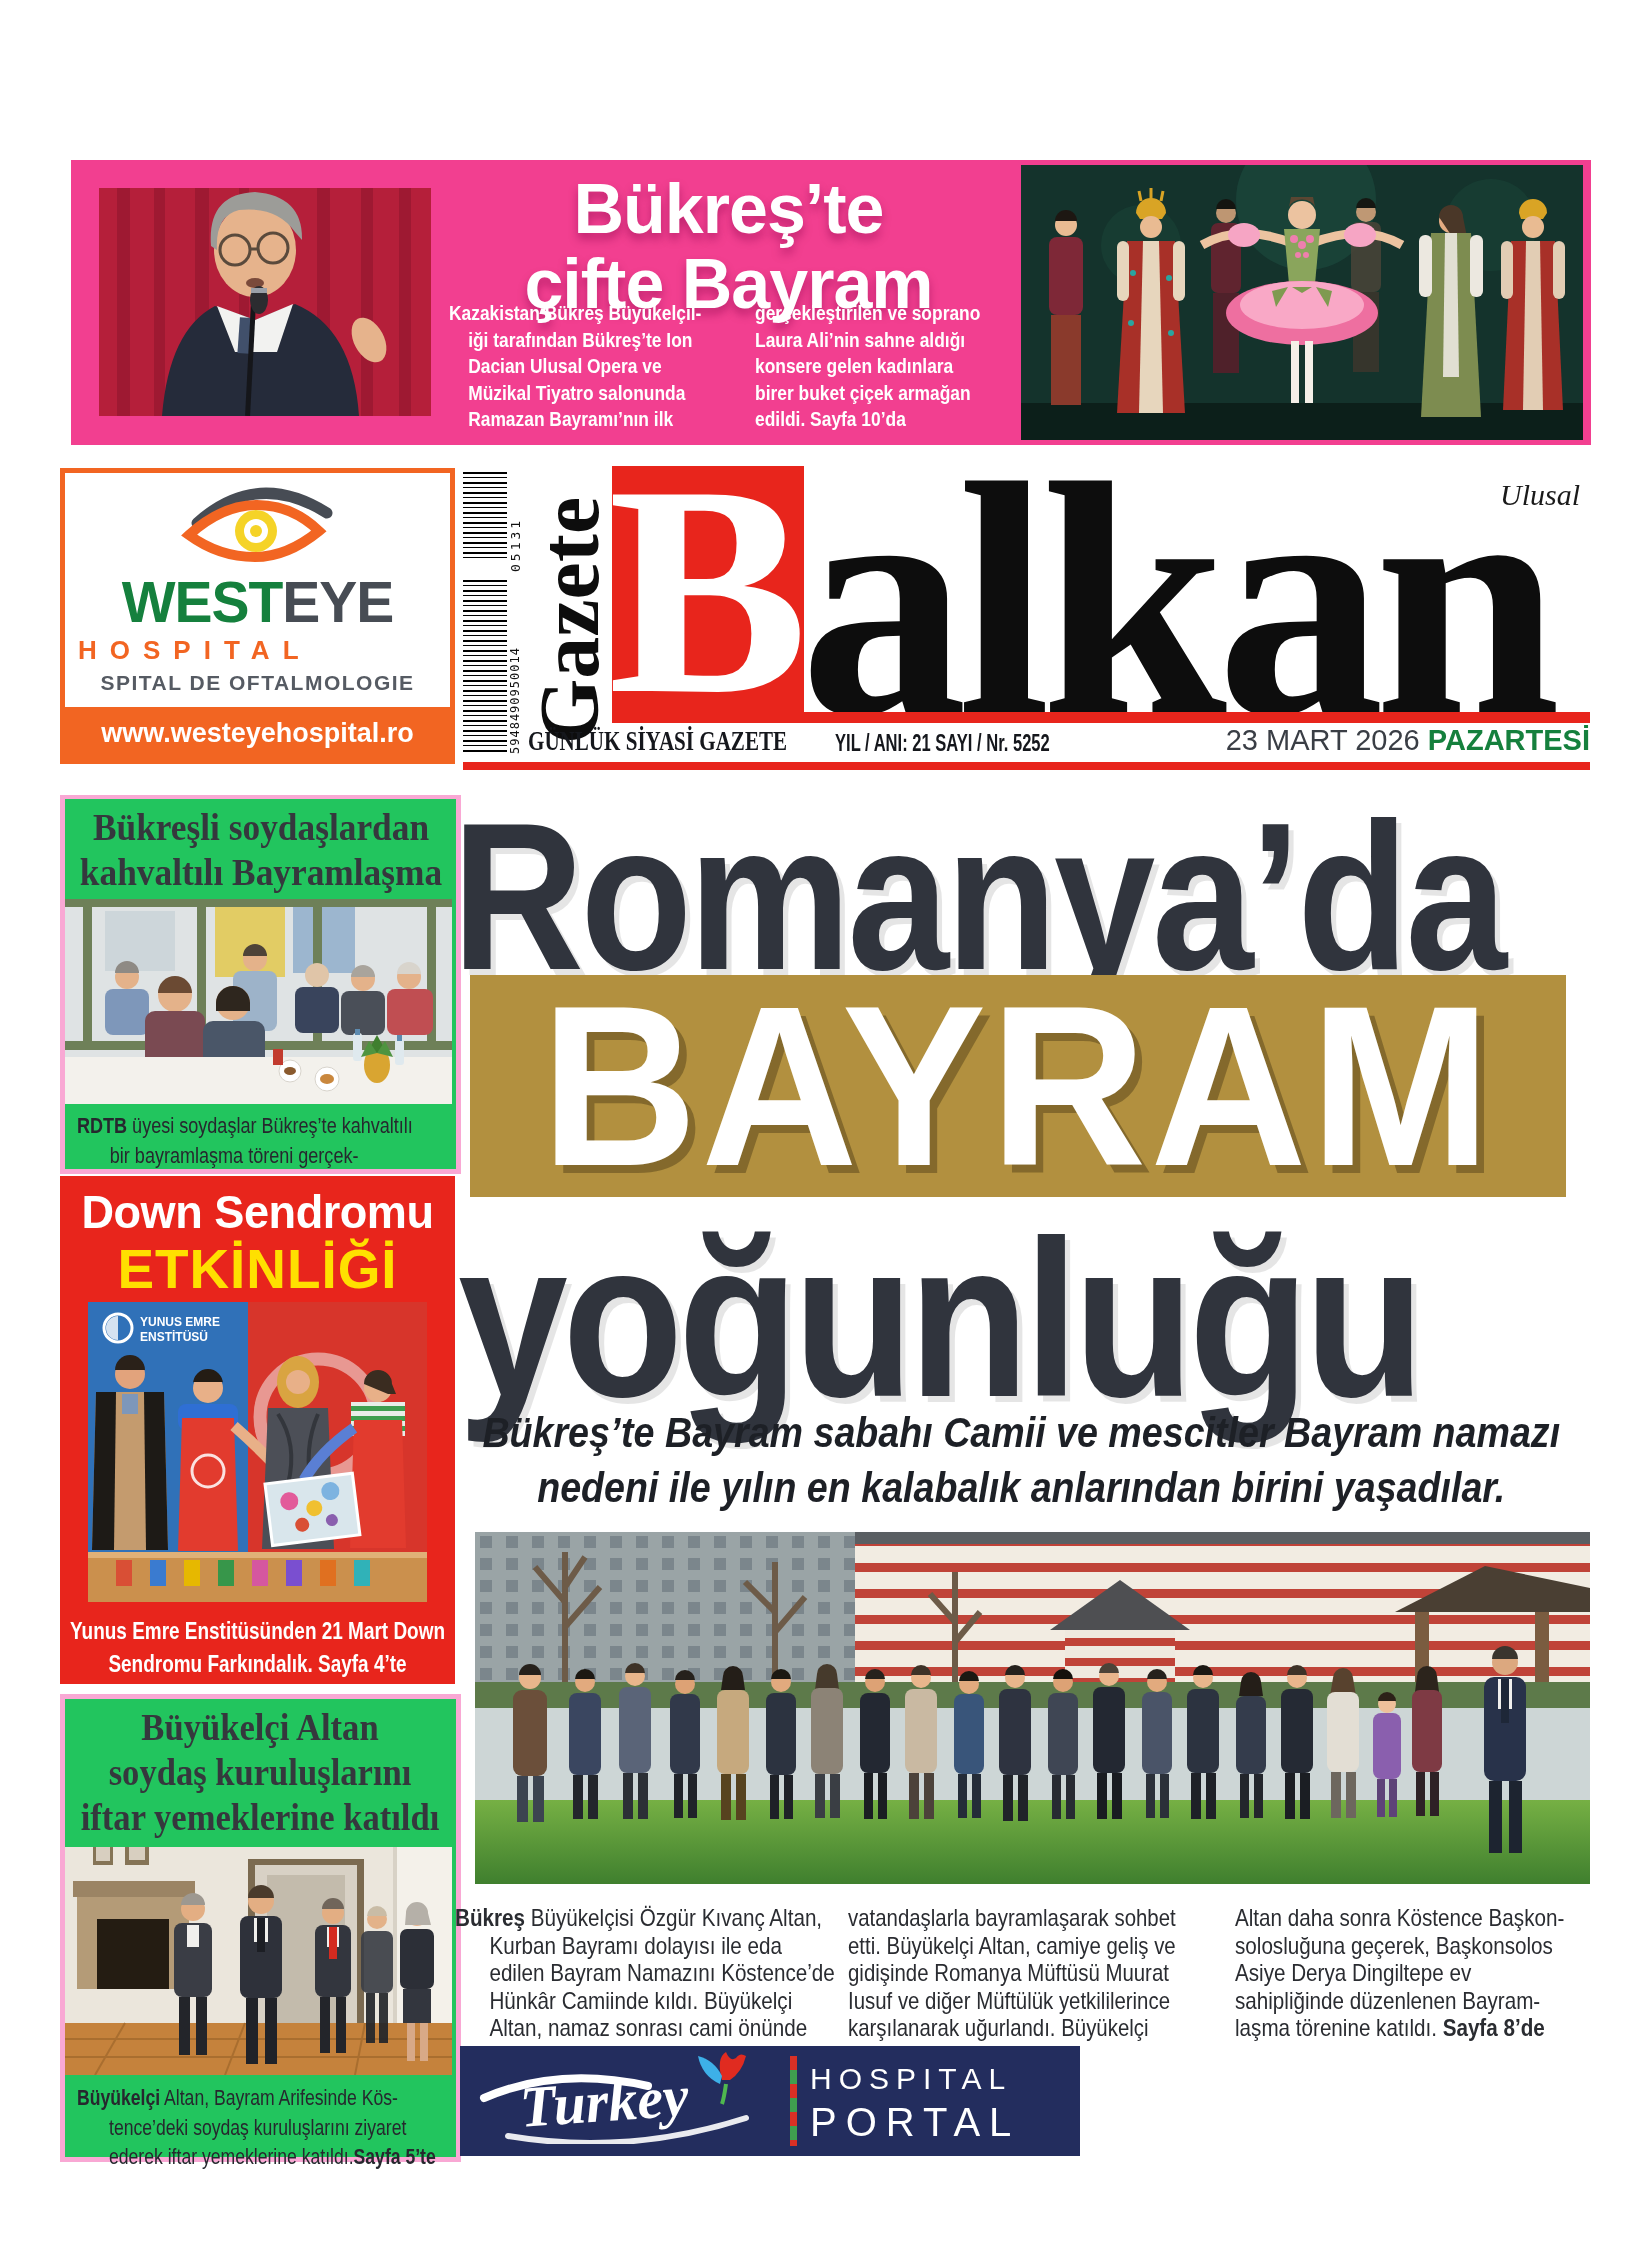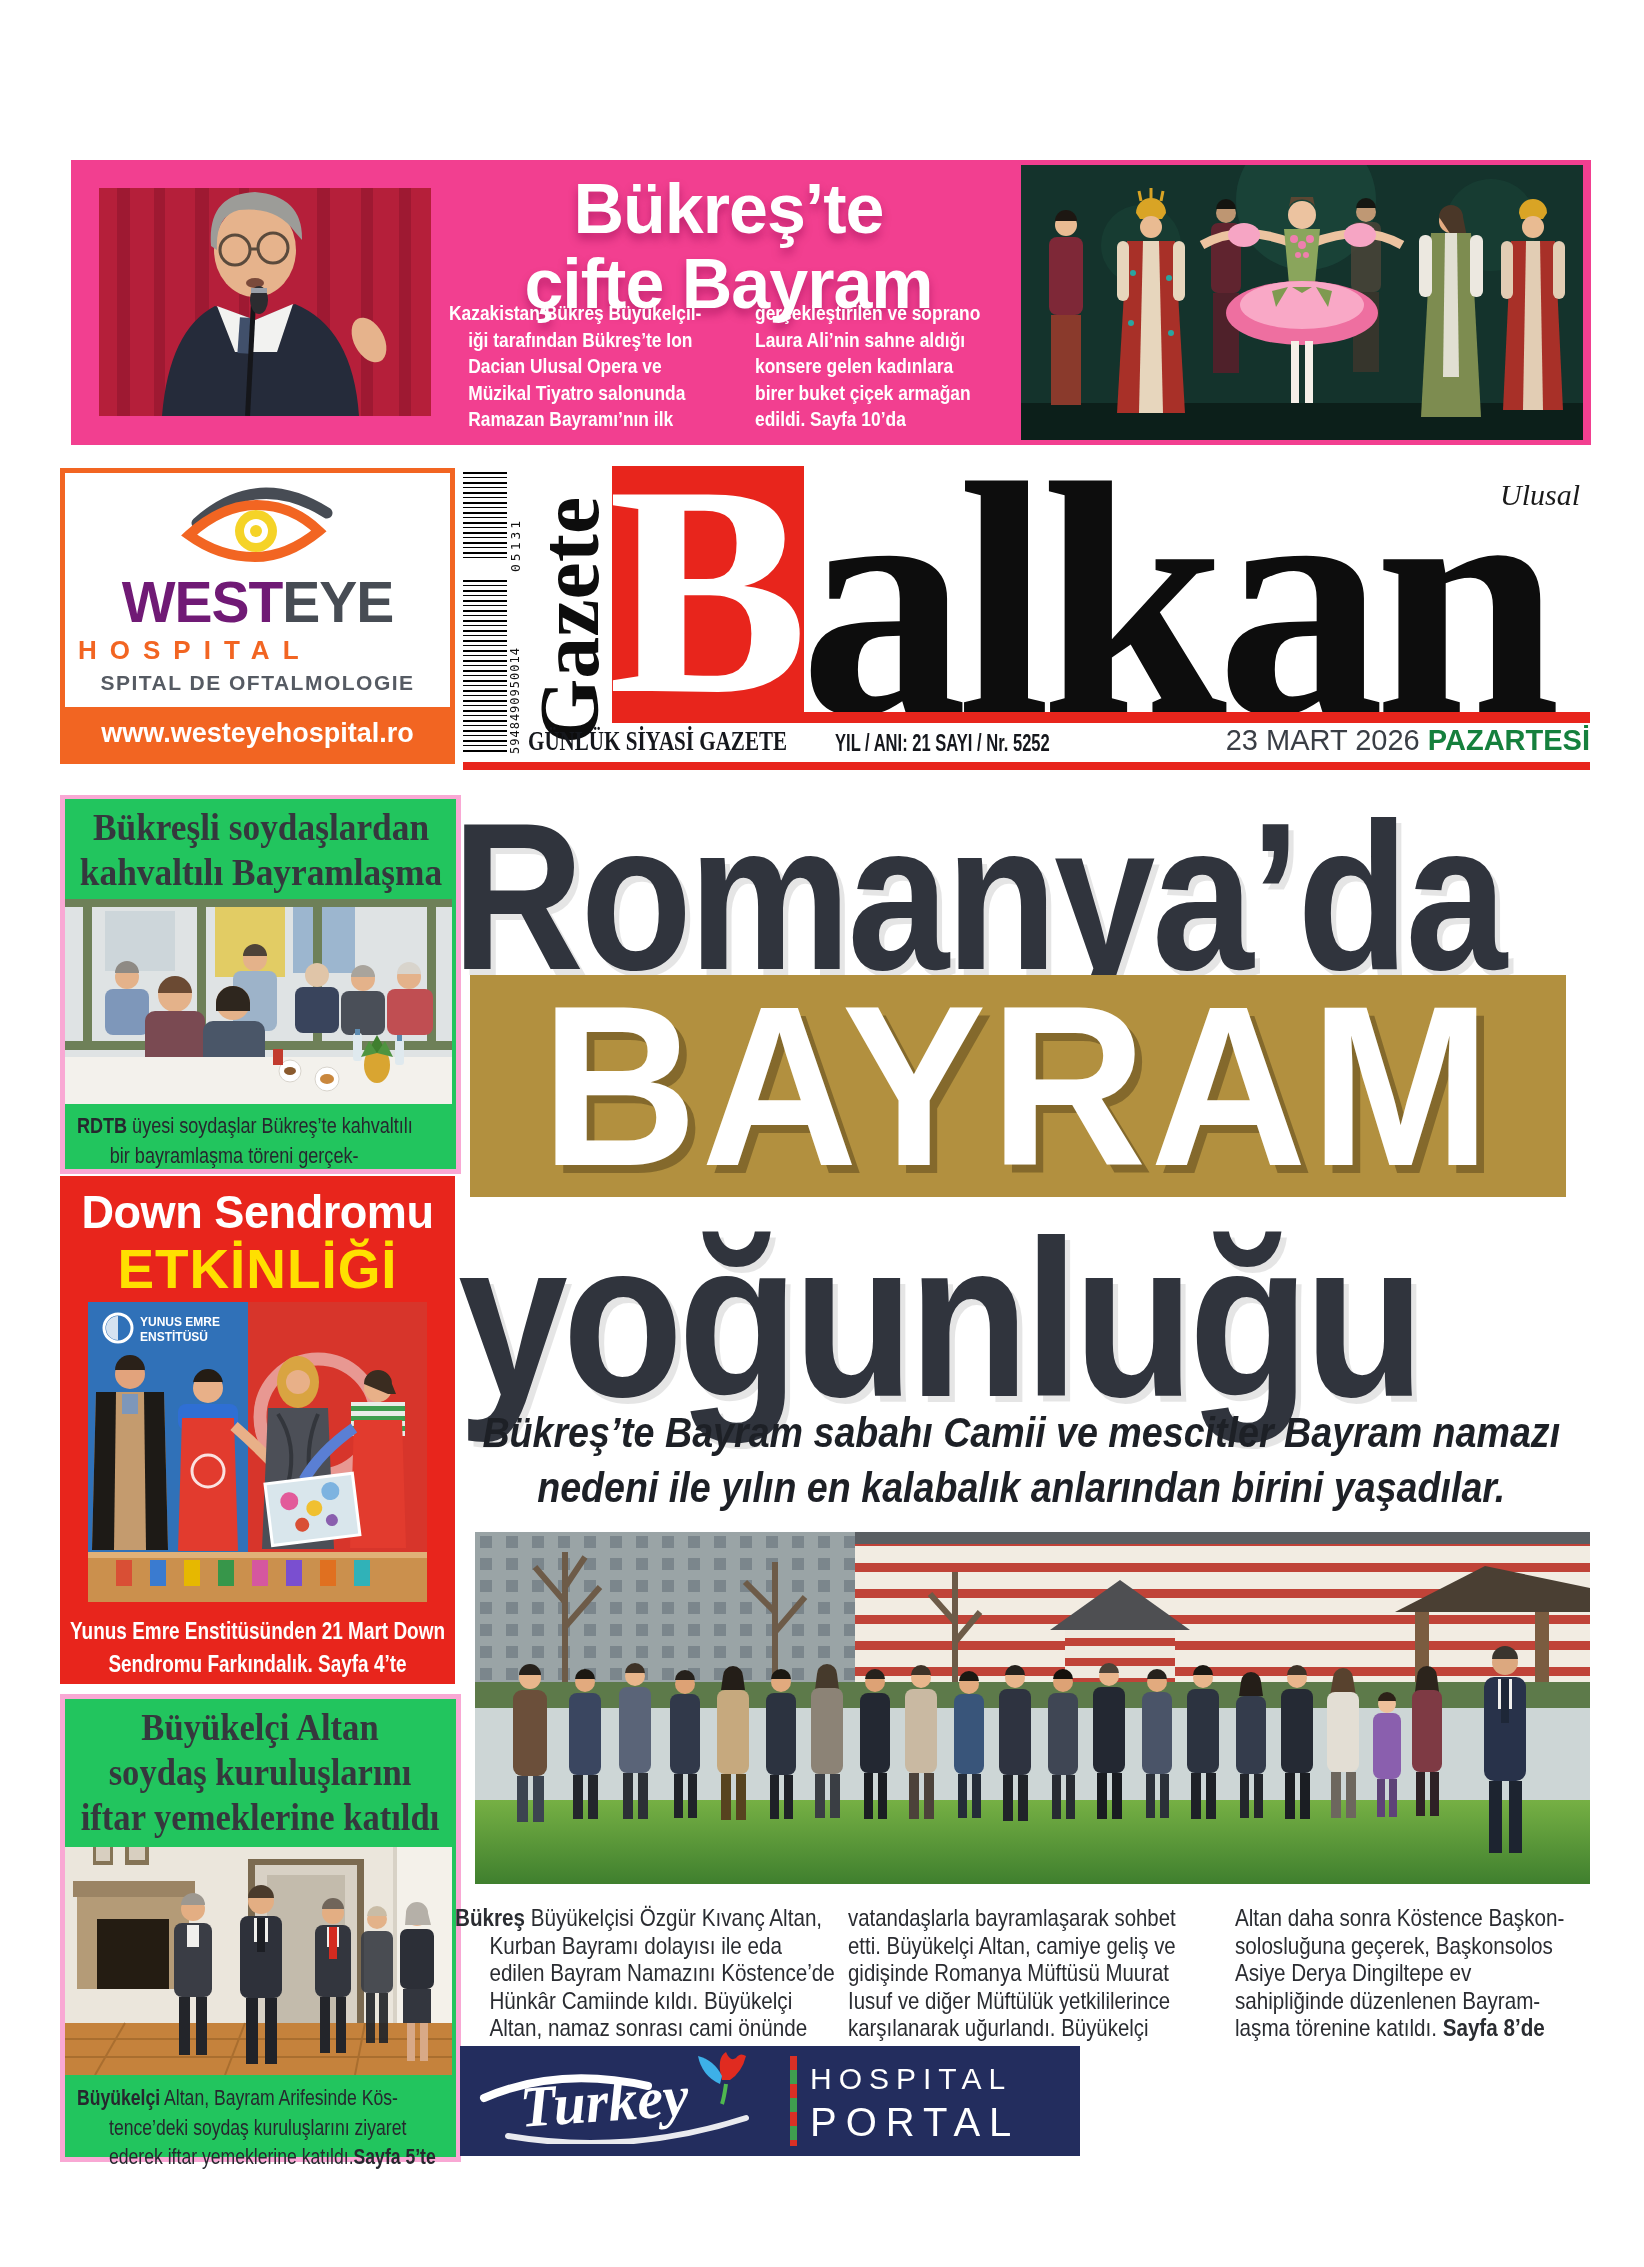--- a/index.html
+++ b/index.html
@@ -215,21 +215,21 @@
 
   <div class="abs westeye-box" style="left:60px;top:468px;width:385px;height:286px;">
     <svg class="abs" style="left:112px;top:10px;" width="160" height="86" viewBox="0 0 160 86">
       <path d="M20,40 Q80,-14 150,30" fill="none" stroke="#474c54" stroke-width="11" stroke-linecap="round"></path>
       <path d="M12,52 Q45,22 80,22 Q115,22 142,48 Q110,74 78,74 Q42,74 12,52 Z" fill="none" stroke="#f26522" stroke-width="10"></path>
       <circle cx="79" cy="48" r="21" fill="#f5d327"></circle>
       <circle cx="79" cy="48" r="12" fill="#fff"></circle>
       <circle cx="79" cy="48" r="6" fill="#f5d327"></circle>
     </svg>
     <div class="abs we-brand" style="left:0;top:96px;width:100%;text-align:center;">
-      <span style="color:#701a75;">WEST</span><span style="color:#474c54;">EYE</span>
+      <span style="color:#15803d;">WEST</span><span style="color:#474c54;">EYE</span>
     </div>
     <div class="abs we-hospital" style="left:13px;top:162px;width:100%;text-align:left;">HOSPITAL</div>
     <div class="abs we-tag" style="left:0;top:198px;width:100%;text-align:center;">SPITAL DE OFTALMOLOGIE</div>
     <div class="abs we-url" style="left:0;bottom:0;width:100%;height:52px;">www.westeyehospital.ro</div>
   </div>
 
   <div class="abs barcode" style="left:463px;top:472px;width:44px;height:90px;"></div>
   <div class="abs barcode" style="left:463px;top:580px;width:44px;height:172px;"></div>
   <div class="abs vert" style="left:508px;top:472px;height:100px;font-family:'DejaVu Sans Mono',monospace;font-size:13px;letter-spacing:3px;color:#111;">05131</div>
   <div class="abs vert" style="left:508px;top:578px;height:176px;font-family:'DejaVu Sans Mono',monospace;font-size:12px;letter-spacing:1px;color:#111;">5948490950014</div>

